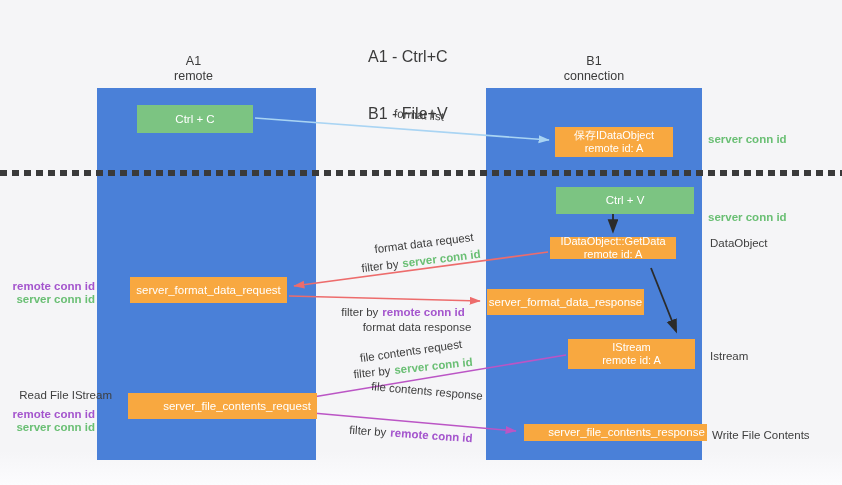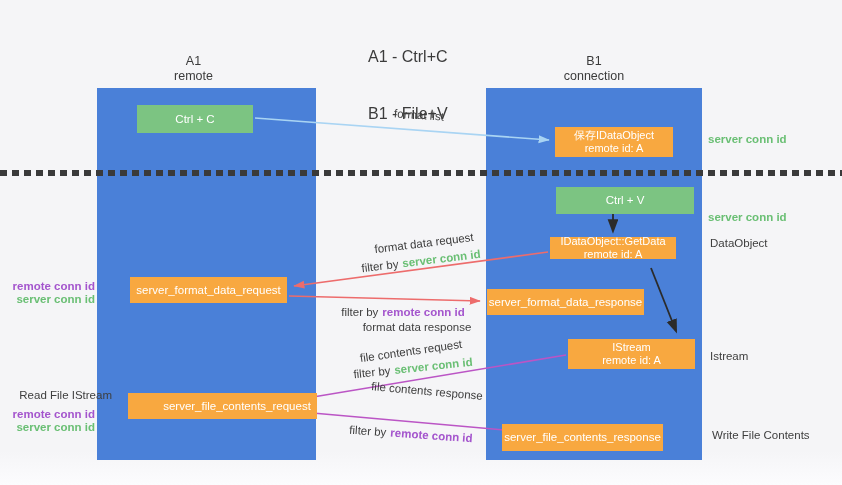--- a/index.html
+++ b/index.html
@@ -100,21 +100,21 @@
 
   <div class="abs box orange" style="left:568px;top:339px;width:127px;height:30px;font-size:11px;">
     <span>IStream</span>
     <span>remote id: A</span>
   </div>
 
   <div class="abs box orange" style="left:128px;top:393px;width:160px;height:26px;padding-left:29px;">
     <span>server_file_contents_request</span>
   </div>
 
-  <div class="abs box orange" style="left:502px;top:424px;width:161px;height:27px;">
+  <div class="abs box orange" style="left:524px;top:424px;width:161px;height:17px;padding-left:22px;">
     <span>server_file_contents_response</span>
   </div>
 
   <div class="abs lbl ctr" style="left:419px;top:115px;transform:translate(-50%,-50%) rotate(4deg);">format list</div>
 
   <div class="abs lbl ctr" style="left:424px;top:243px;transform:translate(-50%,-50%) rotate(-7deg);">format data request</div>
   <div class="abs lbl ctr" style="left:421px;top:261px;transform:translate(-50%,-50%) rotate(-7deg);">
     <span class="filter-prefix">filter by</span><span class="bold-green">server conn id</span>
   </div>
 

